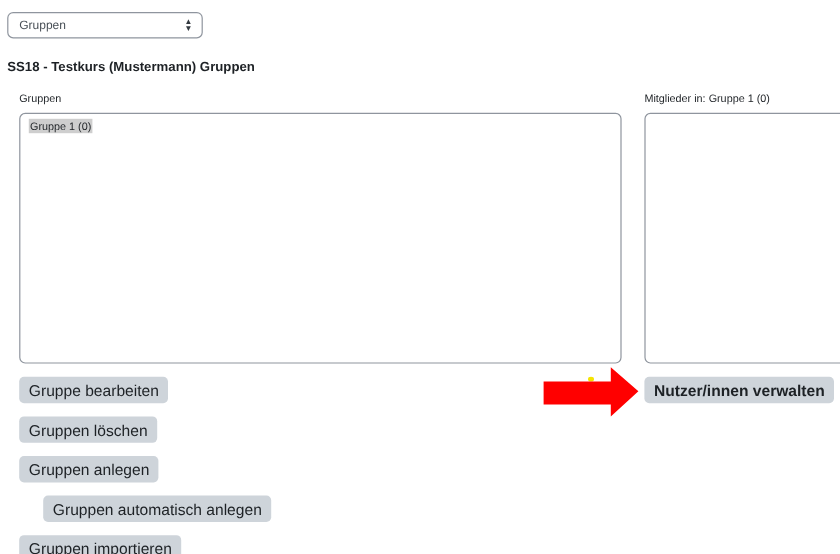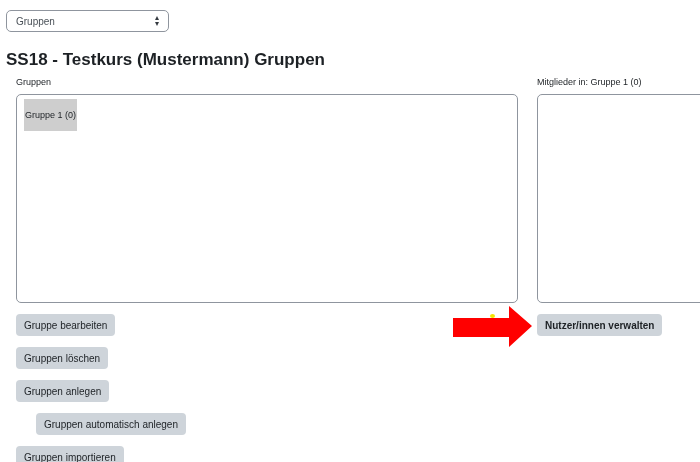--- a/index.html
+++ b/index.html
@@ -13,35 +13,35 @@
     border: 1px solid #8f959e; border-radius: 5px; box-sizing: border-box;
     font-size: 10px; color: #495057; display: flex; align-items: center;
     padding-left: 9px;
   }
   .select .chev {
     position: absolute; right: 9px; top: 4px; font-size: 8px; color: #343a40;
     line-height: 6px; display: flex; flex-direction: column; align-items: center;
   }
   .title {
     position: absolute; left: 6px; top: 50px; margin: 0;
-    font-size: 17px; font-weight: bold; color: #1d2125; white-space: nowrap;
+    font-size: 11px; font-weight: bold; color: #1d2125; white-space: nowrap;
   }
   .label {
     position: absolute; font-size: 9px; color: #1d2125; white-space: nowrap;
   }
   .listbox {
     position: absolute; border: 1px solid #8f959e; border-radius: 5px;
     box-sizing: border-box; background: #fff; overflow: hidden;
   }
   .option {
     position: absolute; left: 7px; top: 4px; font-size: 9px; color: #1d2125;
-    background: #cecece; padding: 11px 1px; white-space: nowrap;
+    background: #cecece; padding: 1px 1px; white-space: nowrap;
   }
   .btn {
-    position: absolute; background: #ced4da; color: #1d2125; font-size: 10px;
+    position: absolute; background: #ced4da; color: #1d2125; font-size: 13px;
     border-radius: 4px; height: 22px; display: flex; align-items: center;
     padding: 0 8px; box-sizing: border-box; white-space: nowrap; border: none;
     font-family: "Liberation Sans", "DejaVu Sans", sans-serif;
   }
   .arrow { position: absolute; left: 450px; top: 304px; }
   .dot { position: absolute; left: 490px; top: 314px; width: 5px; height: 4px; background: #f5e400; border-radius: 50%; }
 </style>
 </head>
 <body>
 

